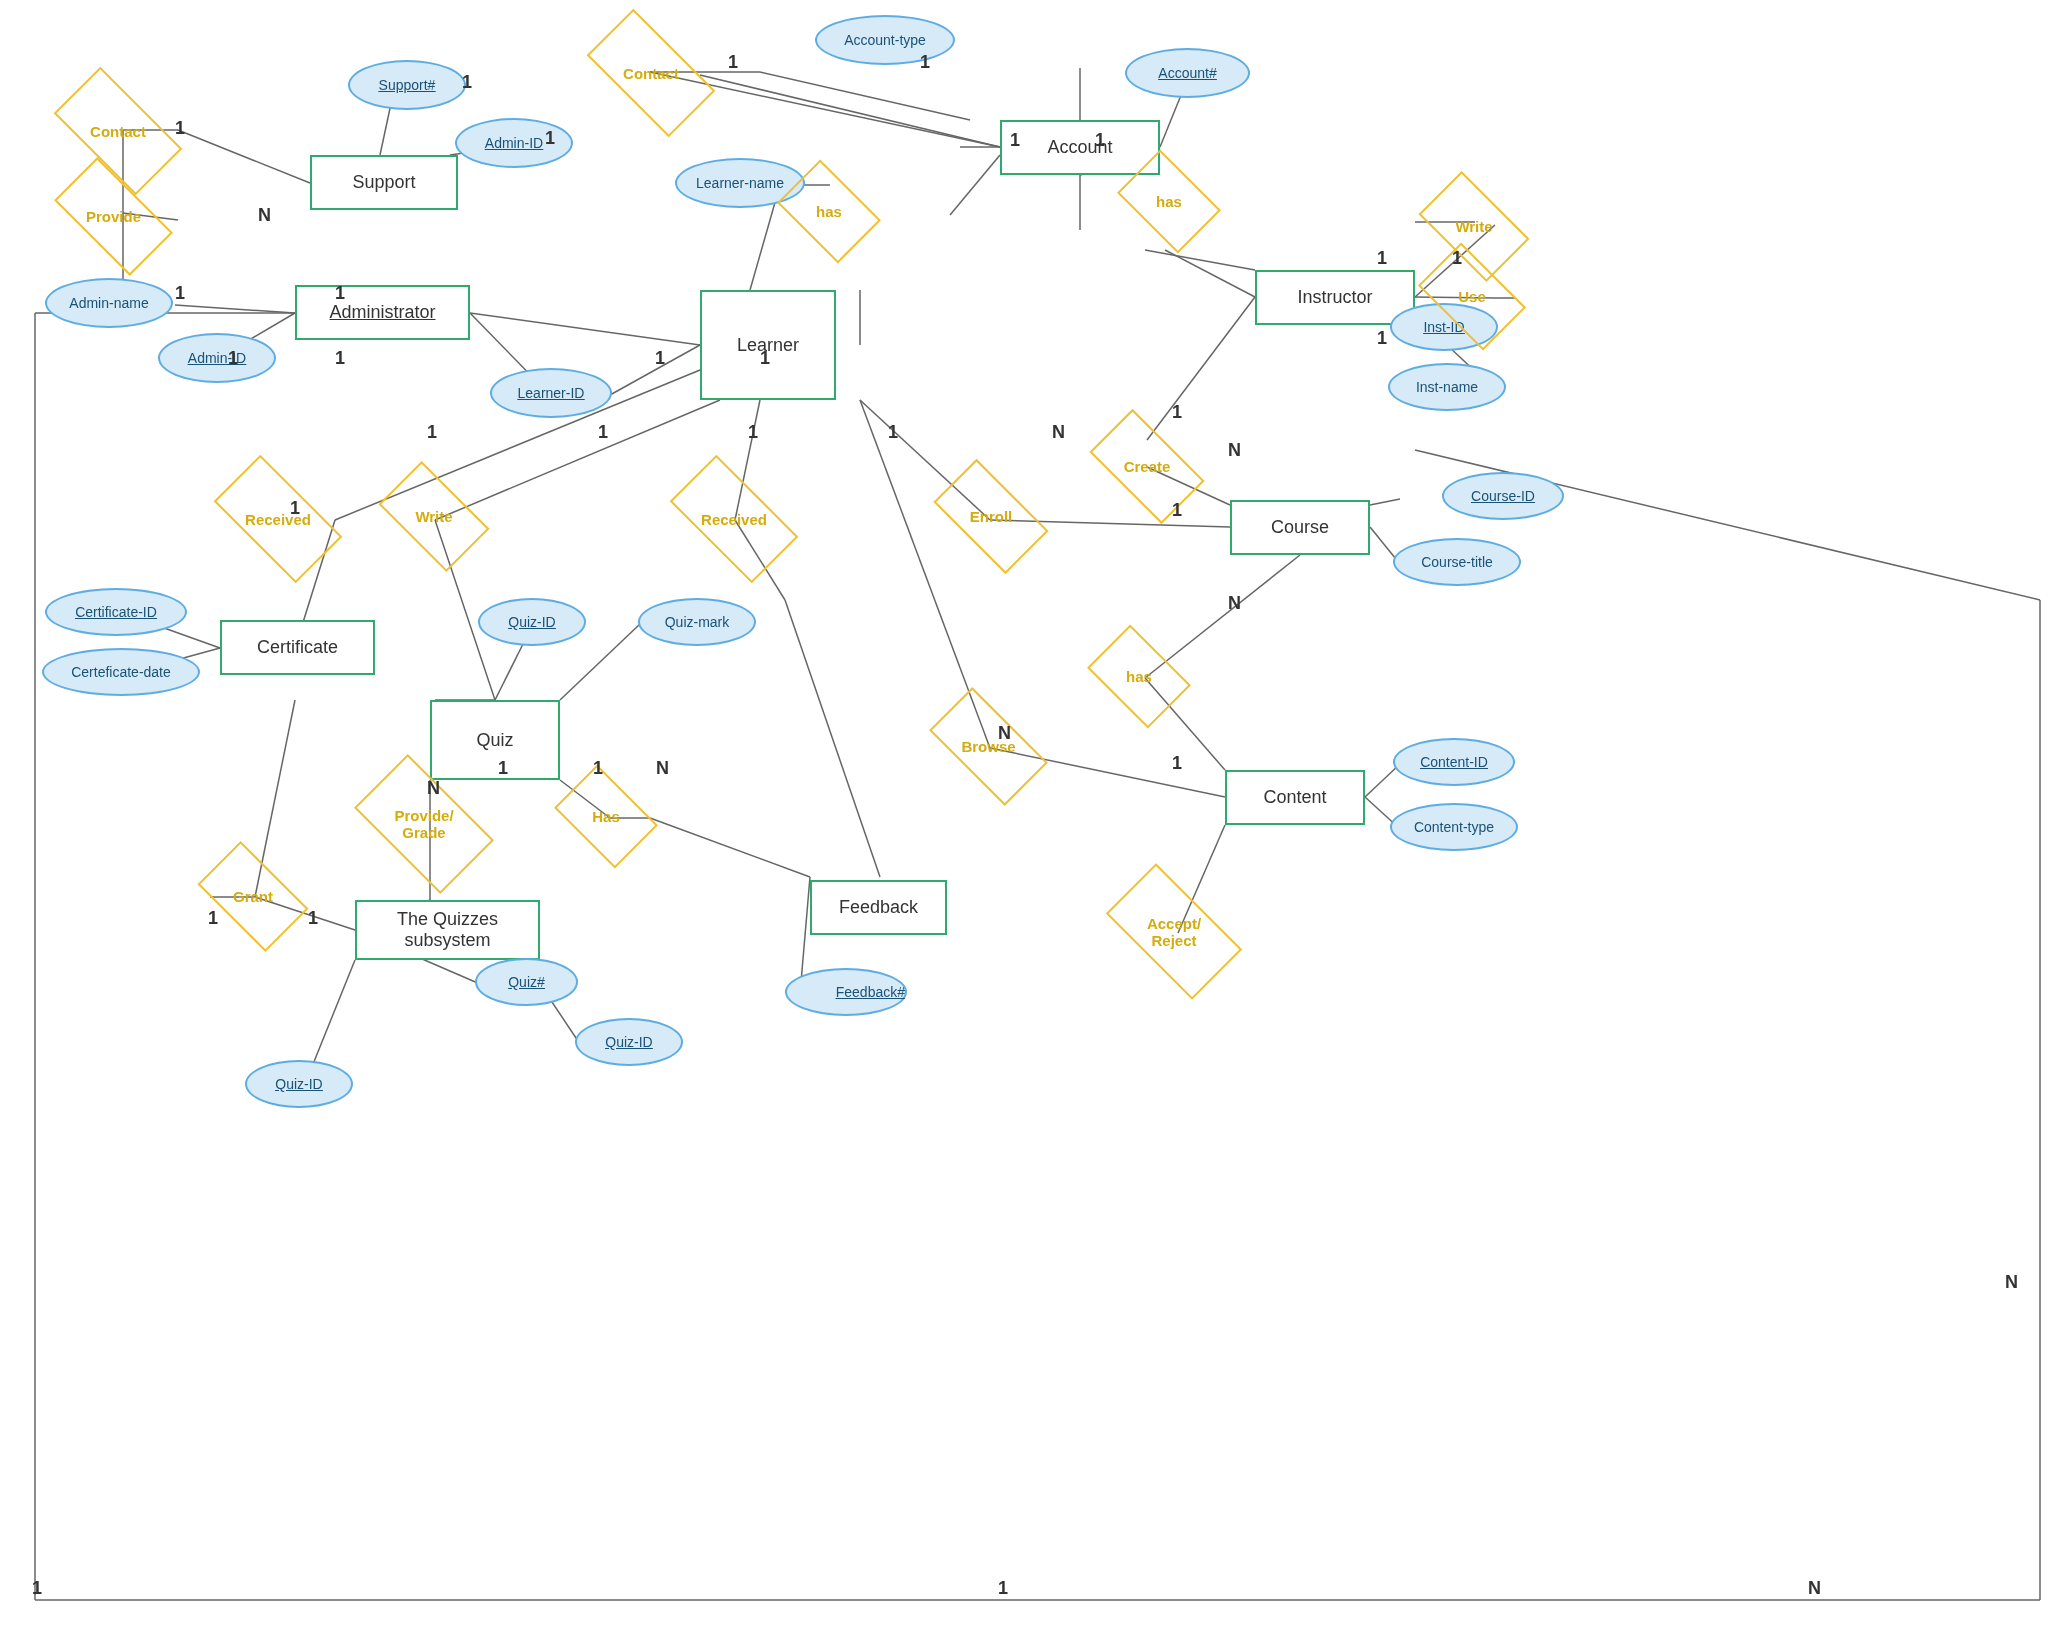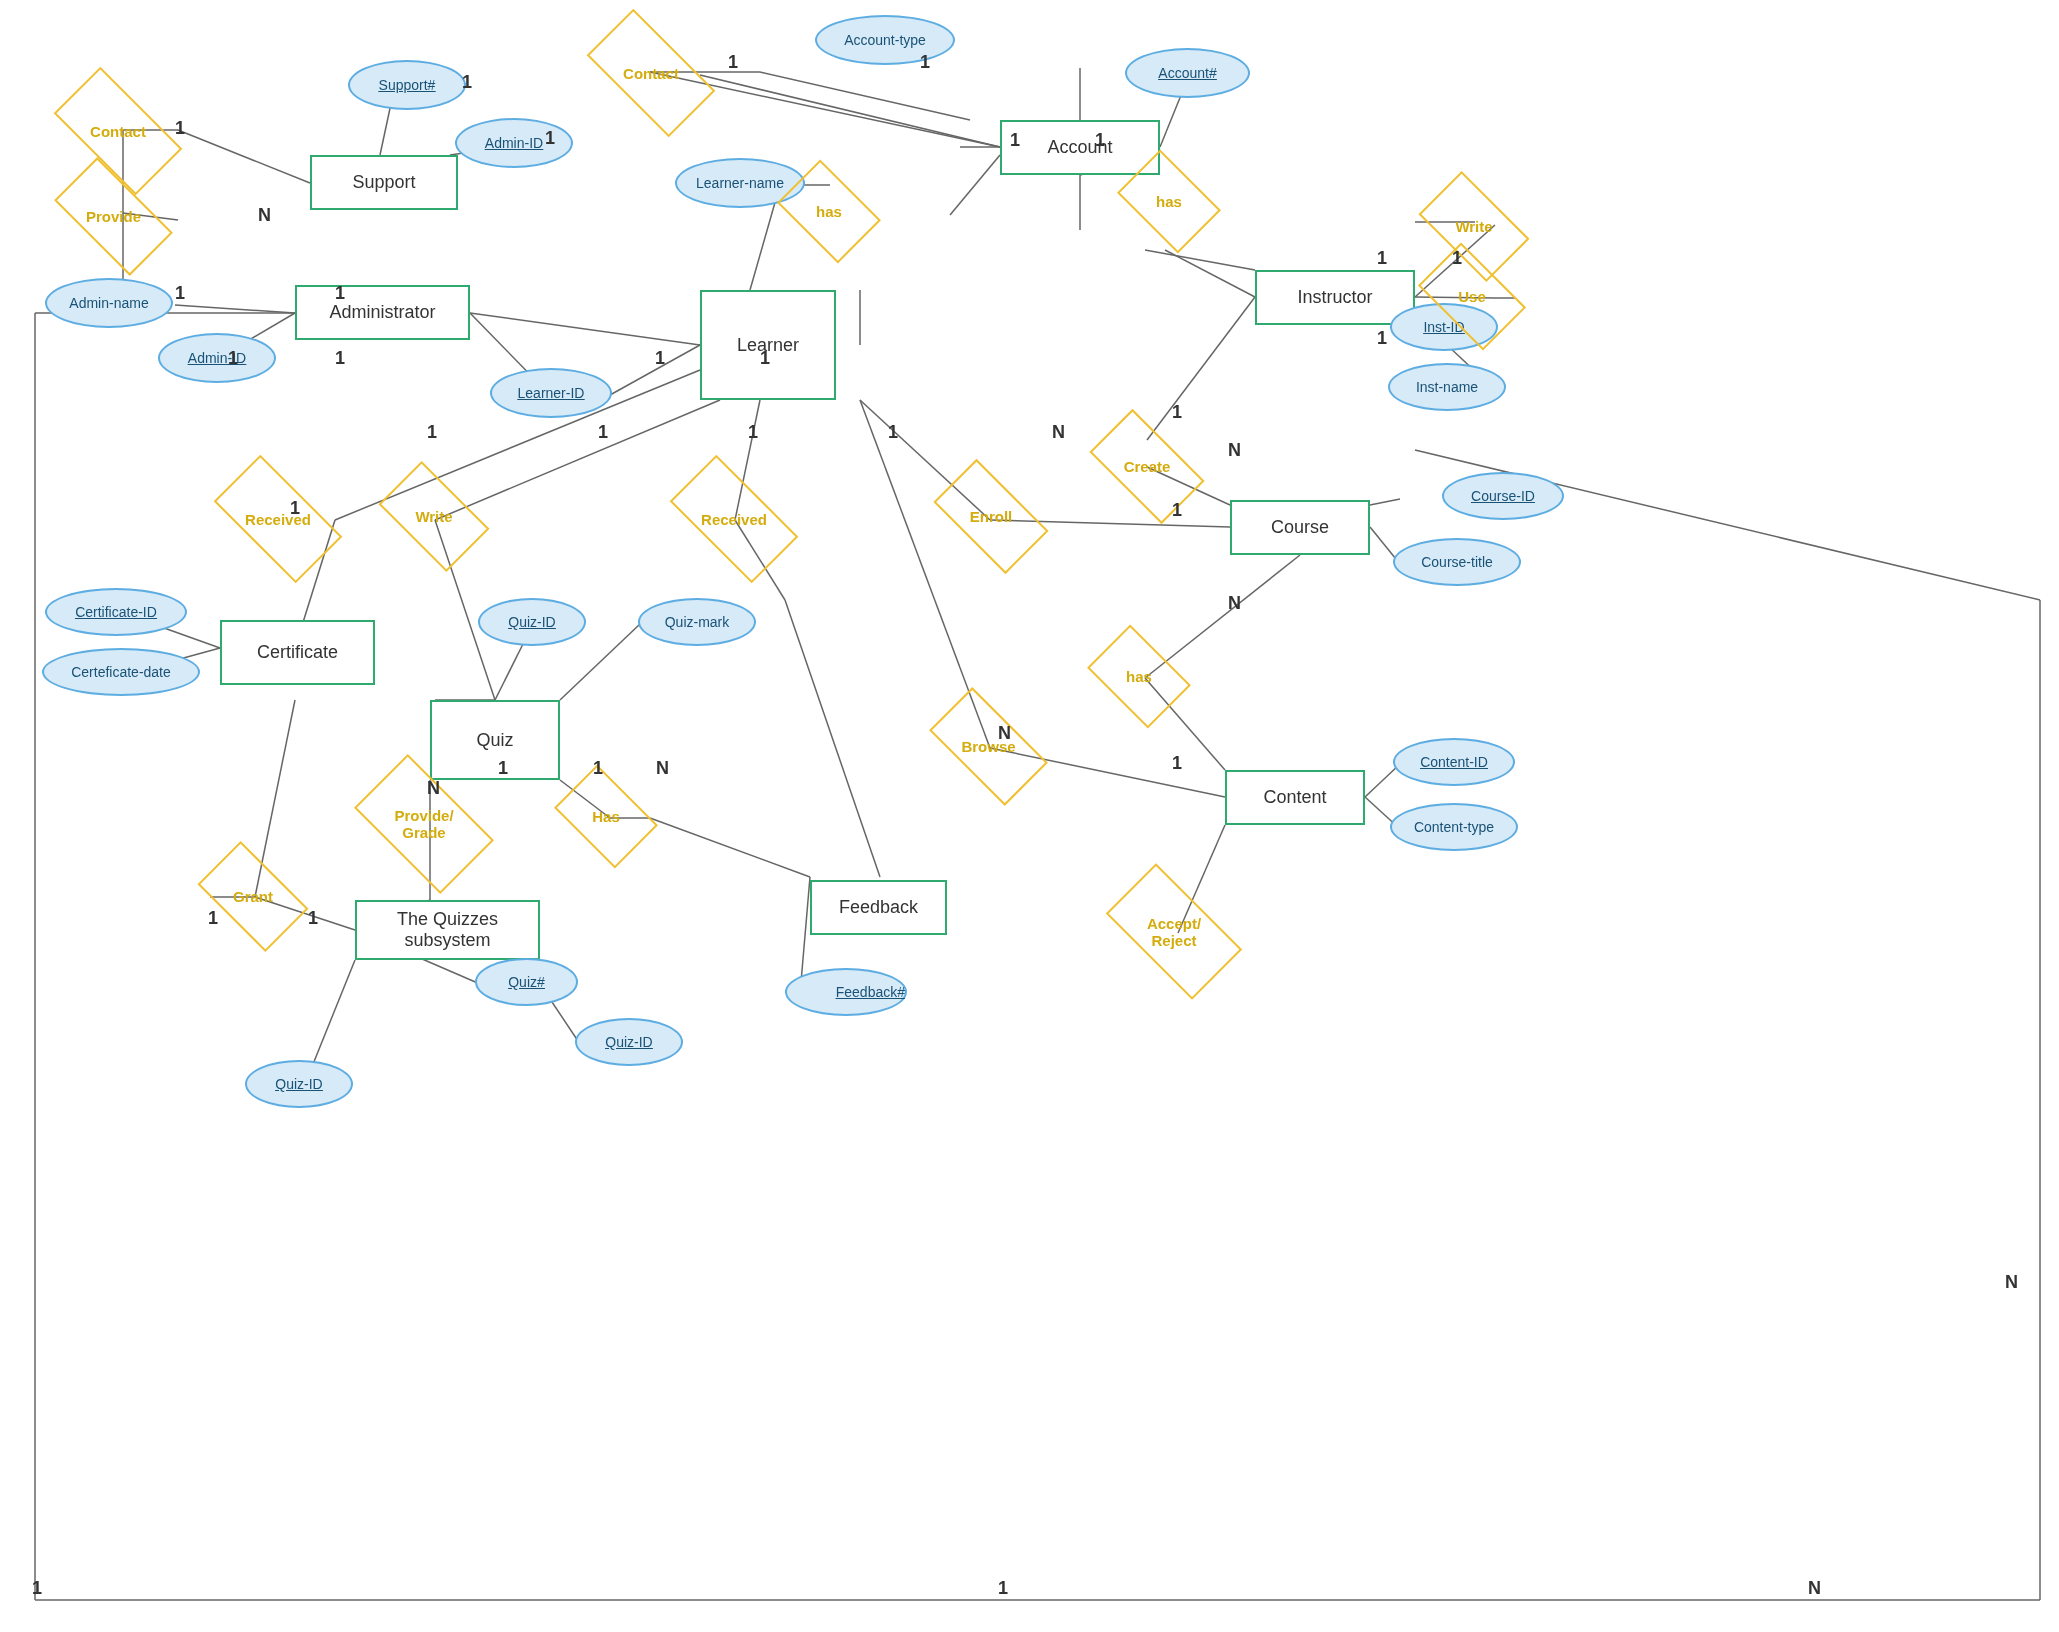--- a/index.html
+++ b/index.html
@@ -209,41 +209,41 @@
   </svg>
 
   <div class="entity" style="left:1000px; top:120px; width:160px; height:55px;">
     <span>Account</span>
   </div>
 
   <div class="entity" style="left:310px; top:155px; width:148px; height:55px;">
     <span>Support</span>
   </div>
 
-  <div class="entity" style="left:295px; top:285px; width:175px; height:55px;">
+  <div class="entity" style="left:295px; top:285px; width:175px; height:55px;text-decoration:underline;">
     <span>Administrator</span>
   </div>
 
   <div class="entity" style="left:700px; top:290px; width:136px; height:110px;">
     <span>Learner</span>
   </div>
 
   <div class="entity" style="left:1255px; top:270px; width:160px; height:55px;">
     <span>Instructor</span>
   </div>
 
   <div class="entity" style="left:1230px; top:500px; width:140px; height:55px;">
     <span>Course</span>
   </div>
 
   <div class="entity" style="left:1225px; top:770px; width:140px; height:55px;">
     <span>Content</span>
   </div>
 
-  <div class="entity" style="left:220px; top:620px; width:155px; height:65px;">
+  <div class="entity" style="left:220px; top:620px; width:155px; height:55px;">
     <span>Certificate</span>
   </div>
 
   <div class="entity" style="left:430px; top:700px; width:130px; height:80px;">
     <span>Quiz</span>
   </div>
 
   <div class="entity" style="left:810px; top:850px; width:137px; height:55px;margin-top:30px;">
     <span>Feedback</span>
   </div>

